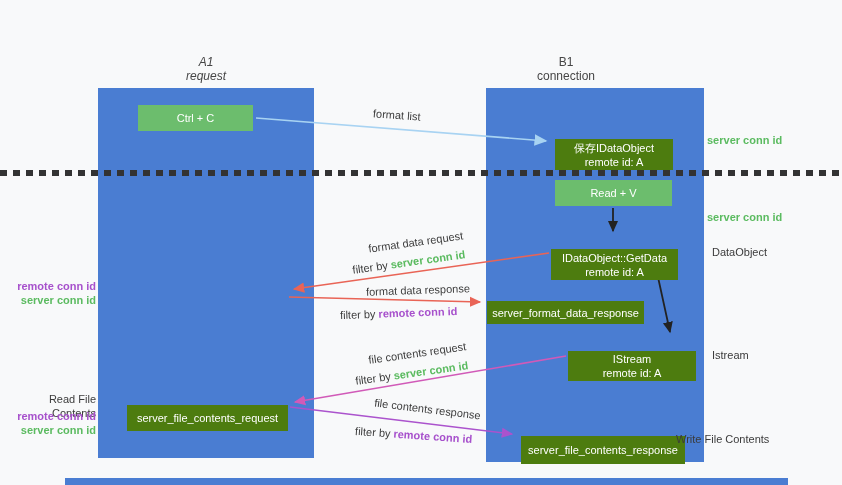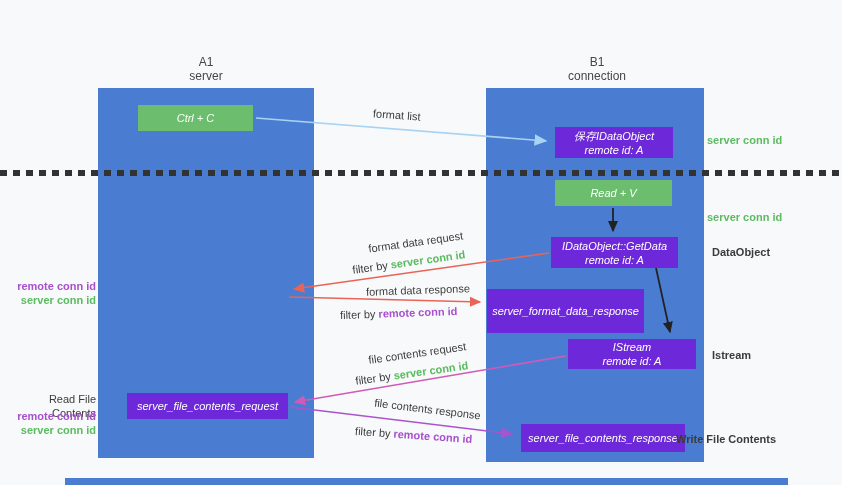--- a/index.html
+++ b/index.html
@@ -17,25 +17,25 @@
 
   svg.arrows{position:absolute;left:0;top:0;z-index:2;pointer-events:none;}
   .s-lb{stroke:#a8d3f2;stroke-width:1.6;}
   .s-bk{stroke:#222222;stroke-width:1.8;}
   .s-rd{stroke:#e96456;stroke-width:1.6;}
   .s-pk{stroke:#d15ab8;stroke-width:1.6;}
   .s-vi{stroke:#ab53cd;stroke-width:1.6;}
 
   .node{position:absolute;z-index:3;color:#ffffff;font-size:11px;line-height:14px;
         display:flex;flex-direction:column;align-items:center;justify-content:center;
-        text-align:center;font-style:italic;}
+        text-align:center;}
   .node.green{background:#6cbd6d;}
-  .node.orange{background:#6d28d9;}
+  .node.orange{background:#4d7c0f;margin-top:12px;}
 
-  .side{position:absolute;z-index:4;font-size:11px;line-height:14px;white-space:nowrap;font-weight:bold;}
+  .side{position:absolute;z-index:4;font-size:11px;line-height:14px;white-space:nowrap;}
   .side.dark{color:#3b3b3b;}
   .side.bold-green{color:#5bbb60;font-weight:bold;}
   .left-block{position:absolute;left:0;width:96px;text-align:right;z-index:4;
               font-size:11px;line-height:14px;}
   .left-block .g{color:#5bbb60;font-weight:bold;}
   .left-block .p{color:#a751cc;font-weight:bold;}
   .left-block .d{color:#3b3b3b;margin-left:7px;}
 
   .alabel{position:absolute;z-index:4;font-size:11px;color:#3d3d3d;white-space:nowrap;}
   .alabel .g{color:#5bbb60;font-weight:bold;}
@@ -47,25 +47,25 @@
   .r-p7{transform:rotate(7deg);}
 </style>
 </head>
 <body>
 
 <div class="canvas">
 
   <div class="title">
   </div>
 
-  <div class="lane-label" style="left:156px;top:55px;">
+  <div class="lane-label" style="left:156px;top:55px;font-style:italic;">
     <div>A1</div>
-    <div>server</div>
+    <div>request</div>
   </div>
-  <div class="lane-label" style="left:547px;top:55px;">
+  <div class="lane-label" style="left:516px;top:55px;">
     <div>B1</div>
     <div>connection</div>
   </div>
 
   <div class="lane" style="left:98px;top:88px;width:216px;height:370px;"></div>
   <div class="lane" style="left:486px;top:88px;width:218px;height:374px;"></div>
   <div class="bottom-strip"></div>
 
   <svg class="arrows" width="842" height="485" viewBox="0 0 842 485">
     <defs>
@@ -109,21 +109,21 @@
   <div class="node green" style="left:555px;top:180px;width:117px;height:26px;">
     <div>Read + V</div>
   </div>
 
   <div class="node orange" style="left:551px;top:237px;width:127px;height:31px;">
     <div>IDataObject::GetData</div>
     <div>remote id: A</div>
   </div>
 
 
-  <div class="node orange" style="left:487px;top:289px;width:157px;height:44px;">
+  <div class="node orange" style="left:487px;top:289px;width:157px;height:23px;">
     <div>server_format_data_response</div>
   </div>
 
   <div class="node orange" style="left:568px;top:339px;width:128px;height:30px;">
     <div>IStream</div>
     <div>remote id: A</div>
   </div>
 
   <div class="node orange" style="left:521px;top:424px;width:164px;height:28px;">
     <div>server_file_contents_response</div>

